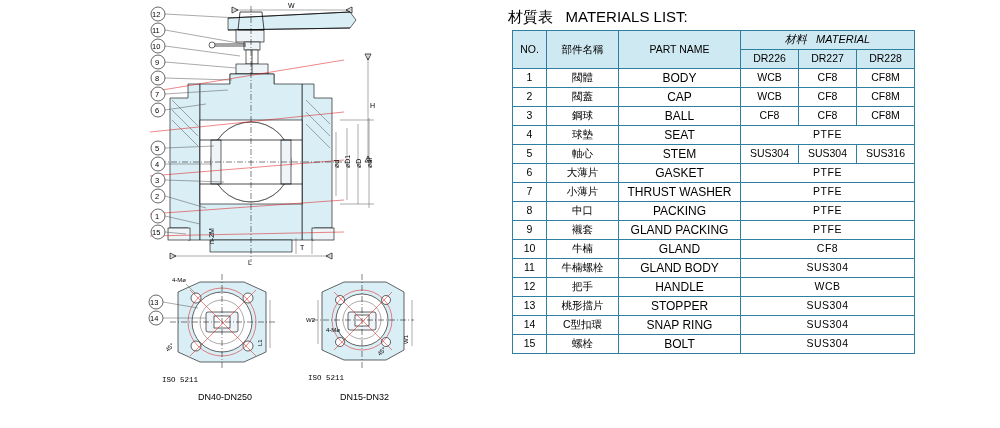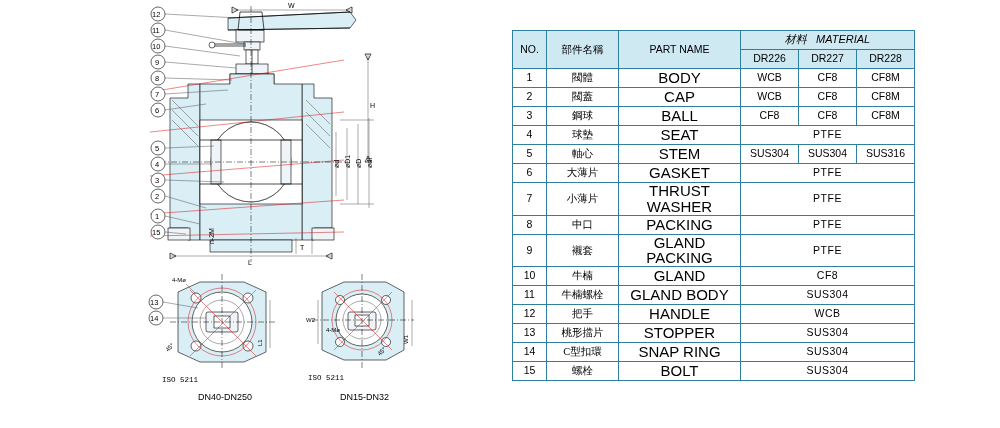--- a/index.html
+++ b/index.html
@@ -38,22 +38,22 @@
     line-height:1.05;
   }
   table.materials thead th{
     background:#cfe9f2;
     font-weight:normal;
   }
   .col-no{width:34px;}
   .col-cn{width:72px;}
   .col-en{width:122px;}
   .col-mat{width:58px;}
-  td.cn{font-size:10.5px;font-family:Liberation Serif, serif;}
-  td.en{text-align:left;padding-left:5px;font-size:15px;}
+  td.cn{font-size:10.5px;}
+  td.en{text-align:left;padding-left:5px;font-size:12px;}
   td.span3{letter-spacing:0.5px;}
   .mat-head{font-size:11px;font-style:italic;}
 
   
   .lbl{font-family:"Liberation Sans", sans-serif;font-size:7px;fill:#000;}
   .lbl-small{font-family:"Liberation Sans", sans-serif;font-size:6px;fill:#000;}
   .cap{font-family:"Liberation Sans", sans-serif;font-size:9px;fill:#000;}
   .iso{font-family:"Liberation Mono", monospace;font-size:7.5px;fill:#000;}
   .num{font-family:"Liberation Sans", sans-serif;font-size:7.5px;fill:#000;}
 </style>
@@ -306,20 +306,25 @@
         <text class="lbl-small" x="380" y="356" transform="rotate(-45 380 356)">45°</text>
         <text class="lbl-small" x="408" y="344" transform="rotate(-90 408 344)">W1</text>
         <line class="thin" x1="412" y1="300" x2="412" y2="346"></line>
         <text class="iso" x="308" y="380">ISO 5211</text>
         <text class="cap" x="340" y="400">DN15-DN32</text>
       </g>
     </svg>
   </div>
 
   <div class="table-area">
+    <div class="table-title">
+      <span>材質表</span>
+      &nbsp;
+      <span>MATERIALS LIST:</span>
+    </div>
 
     <table class="materials">
       <colgroup>
         <col class="col-no">
           <col class="col-cn">
           <col class="col-en">
         <col class="col-mat">
           <col class="col-mat">
           <col class="col-mat">
       </colgroup>

